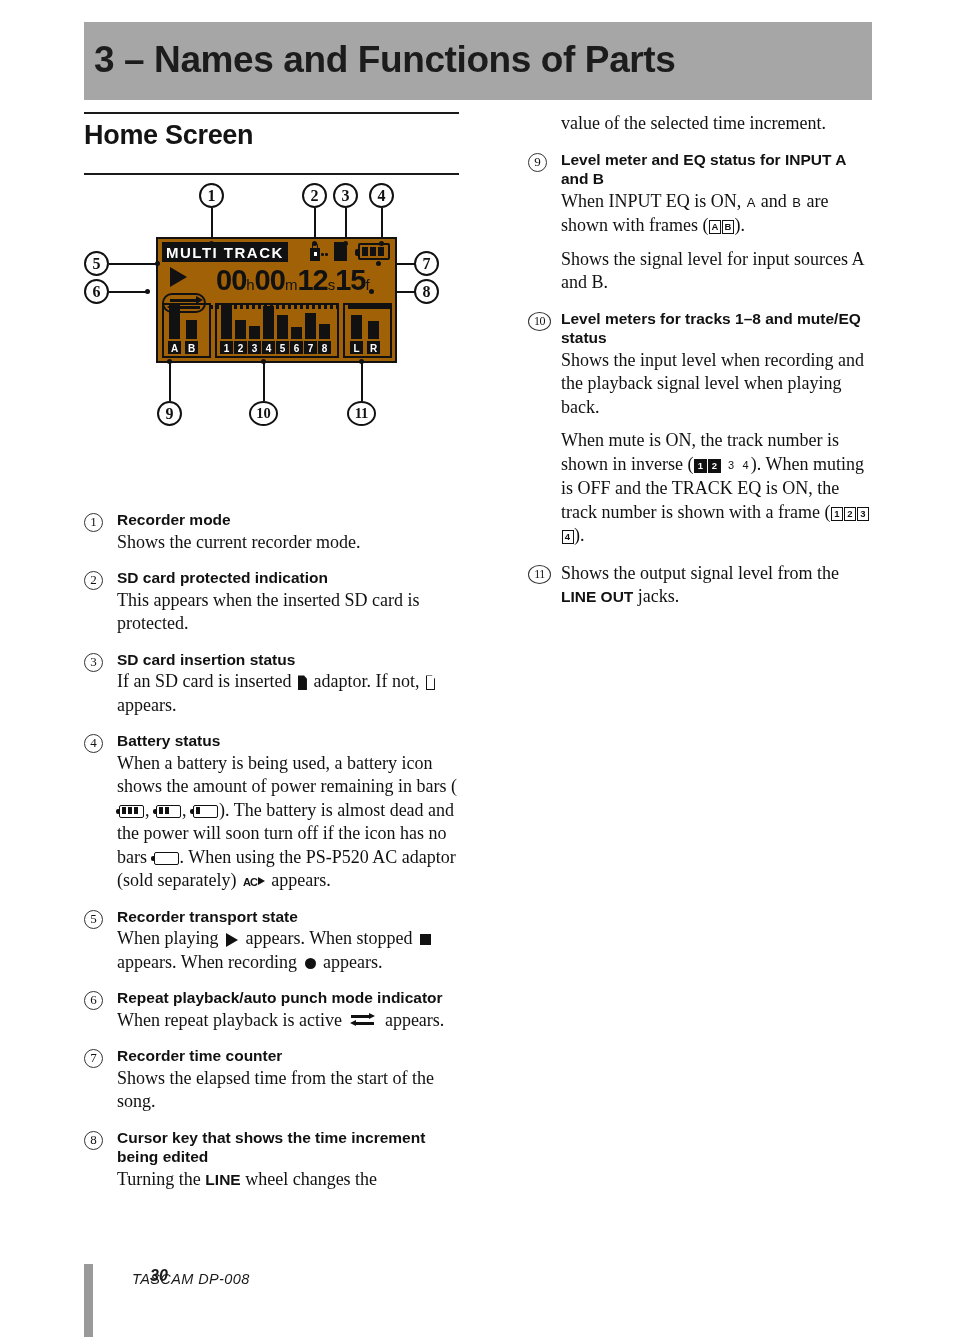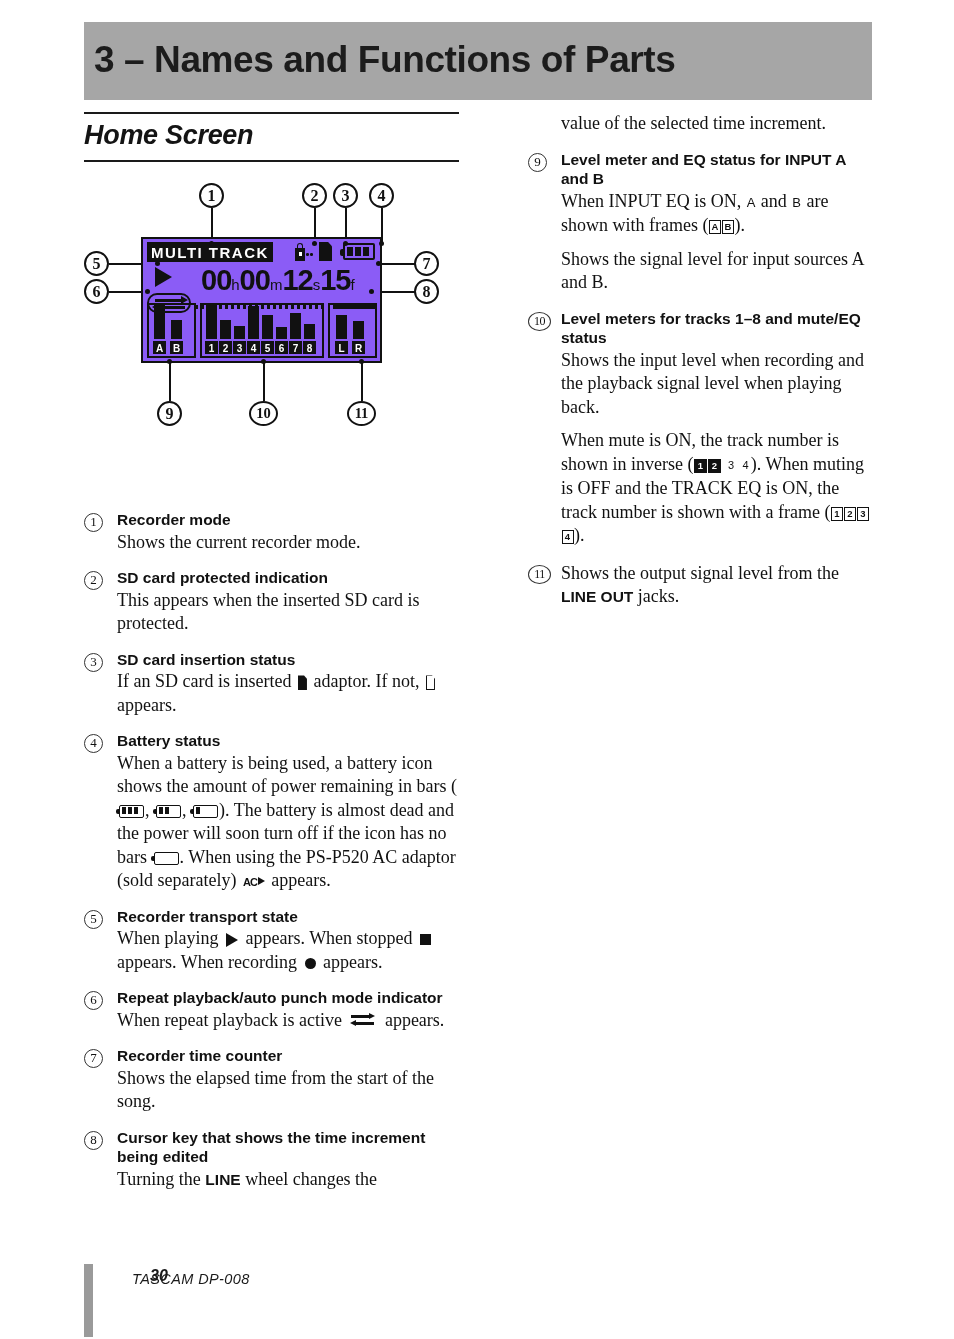--- a/index.html
+++ b/index.html
@@ -49,23 +49,22 @@
     position: absolute;
     left: 528px;
     top: 112px;
     width: 348px;
   }
 
   
   .section-head {
     border-top: 2.5px solid #1a1a1a;
     border-bottom: 2.5px solid #1a1a1a;
-    padding: 6px 0 9px 0;
-    margin-bottom: 13px;
-    font-style: italic;
+    padding: 6px 0 22px 0;
+    margin-bottom: 0;
   }
   .section-head h2 {
     margin: 0;
     font-family: "Liberation Sans", sans-serif;
     font-weight: bold;
     font-size: 27px;
     letter-spacing: -0.3px;
     color: #141414;
   }
 
@@ -105,25 +104,25 @@
     width: 5px;
     height: 5px;
     background: #111;
     border-radius: 50%;
     z-index: 3;
   }
 
   
   .lcd {
     position: absolute;
-    left: 57px;
+    left: 72px;
     top: 62px;
     width: 241px;
     height: 126px;
-    background: #8b5cf6;
+    background: #a16207;
     border: 2.4px solid #111;
     box-sizing: border-box;
     z-index: 2;
   }
   .lcd-inner { position: relative; width: 100%; height: 100%; }
 
   
   .mode-badge {
     position: absolute;
     left: 4px;

